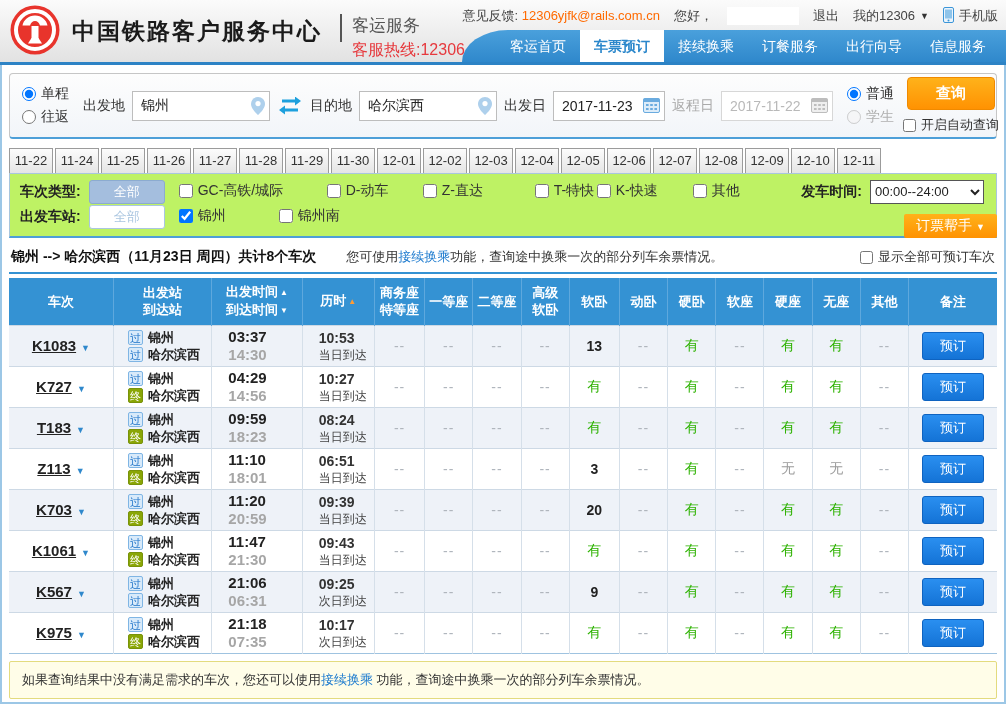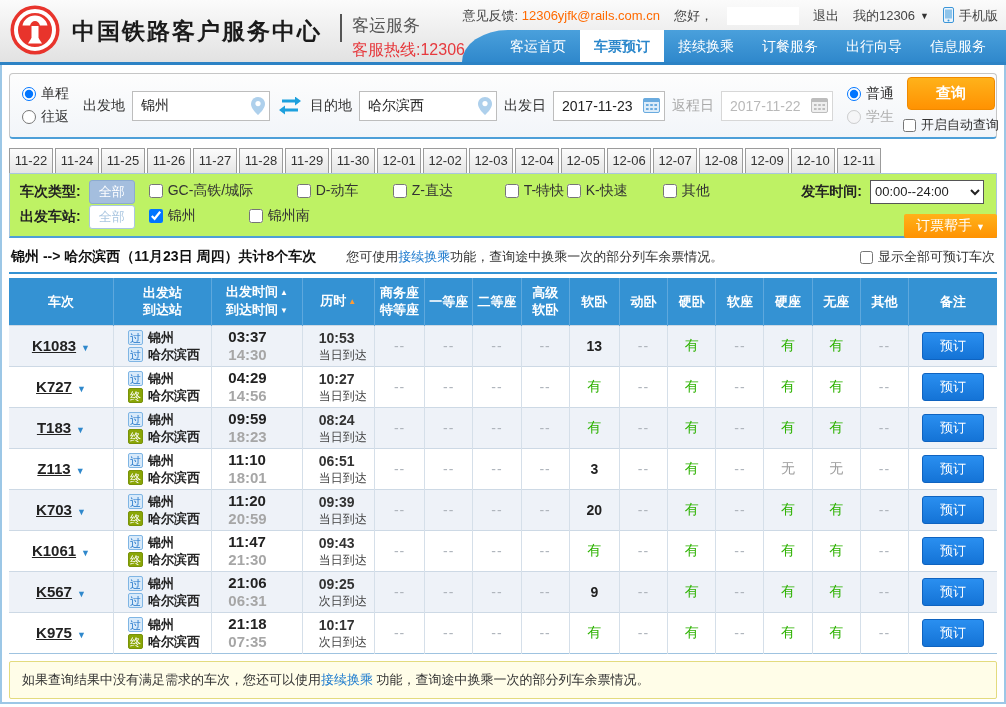--- a/index.html
+++ b/index.html
@@ -95,21 +95,21 @@
   }
 
   
   .filter-panel {
     position: relative; border: 1px solid #a9c6dd; border-bottom: 2px solid #4d9fd8;
     background: #bef264; padding: 5px 10px 7px;
   }
   .filter-row { display: flex; align-items: center; height: 25px; font-size: 14px; }
   .f-label { font-weight: bold; color: #222; margin-right: 8px; white-space: nowrap; }
   .badge-all {
-    font-size: 13px; padding: 2px 9px; border-radius: 3px; margin-right: 14px; cursor: pointer;
+    font-size: 13px; padding: 2px 24px; border-radius: 3px; margin-right: 14px; cursor: pointer;
   }
   .badge-all.blue { background: #a4bede; color: #fff; border: 1px solid #8cabd0; }
   .badge-all.outline { background: #fff; color: #aac6e0; border: 1px solid #aac6e0; }
   .ck-item { display: inline-flex; align-items: center; gap: 5px; cursor: pointer; }
   .ck-item input { width: 14px; height: 14px; }
   .type-options .ck-item:nth-child(1) { width: 148px; }
   .type-options .ck-item:nth-child(2) { width: 96px; }
   .type-options .ck-item:nth-child(3) { width: 112px; }
   .type-options .ck-item:nth-child(4) { width: 62px; }
   .type-options .ck-item:nth-child(5) { width: 96px; }

